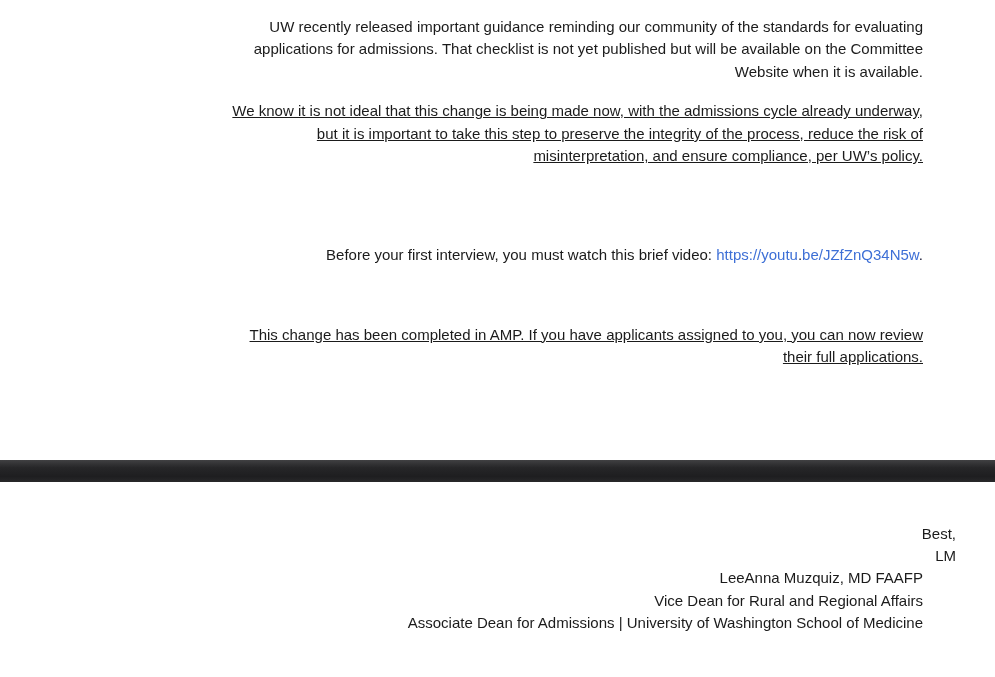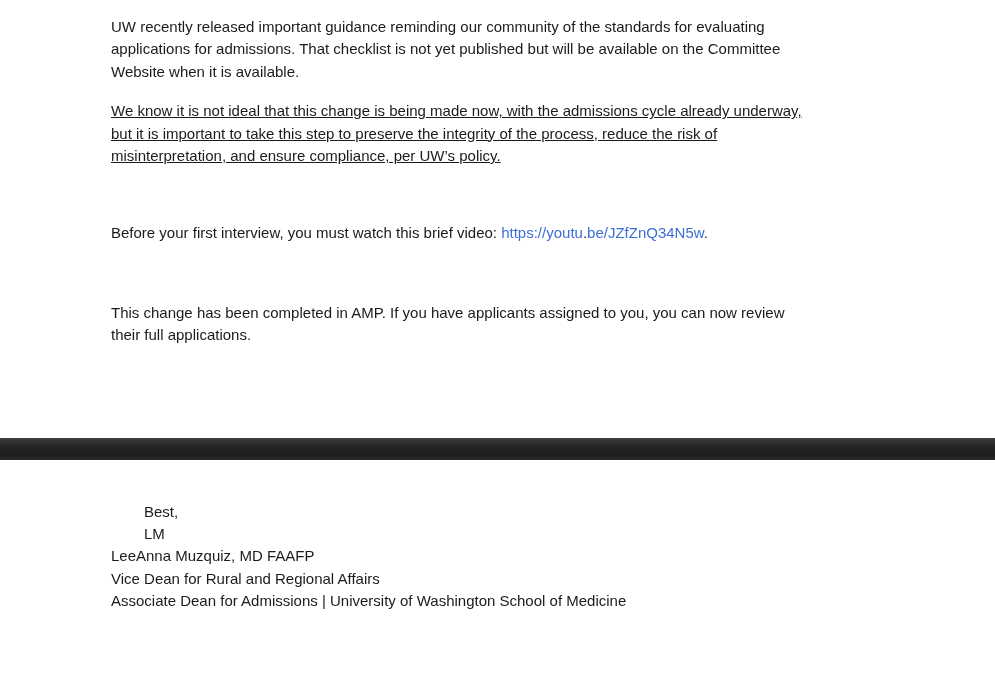--- a/index.html
+++ b/index.html
@@ -9,29 +9,30 @@
     background: #ffffff;
     overflow: hidden;
     font-family: "Liberation Sans", "DejaVu Sans", sans-serif;
     font-size: 15px;
     line-height: 22.4px;
     color: #1b1b1b;
   }
   .content {
     padding-left: 111px;
     width: 995px;
+    text-align: right;
   }
   .content.upper { padding-top: 16px; }
   .para {
     white-space: pre-line;
     max-width: 812px;
   }
   .para-timing      { margin-top: 17px; text-decoration: underline; }
-  .para-video       { margin-top: 55px; white-space: normal; }
-  .para-amp         { margin-top: 57px; }
+  .para-video       { margin-top: 77px; white-space: normal; }
+  .para-amp         { margin-top: 57px; text-decoration: underline; }
   .divider-bar {
     margin-top: 91px;
     width: 995px;
     height: 22px;
     background: linear-gradient(180deg, #404042 0%, #262628 35%, #1e1e20 75%, #28282a 100%);
   }
   .signoff          { margin-top: 41px; margin-left: 33px; }
   .signature        { }
   a.video-link {
     color: #3d6fd6;

